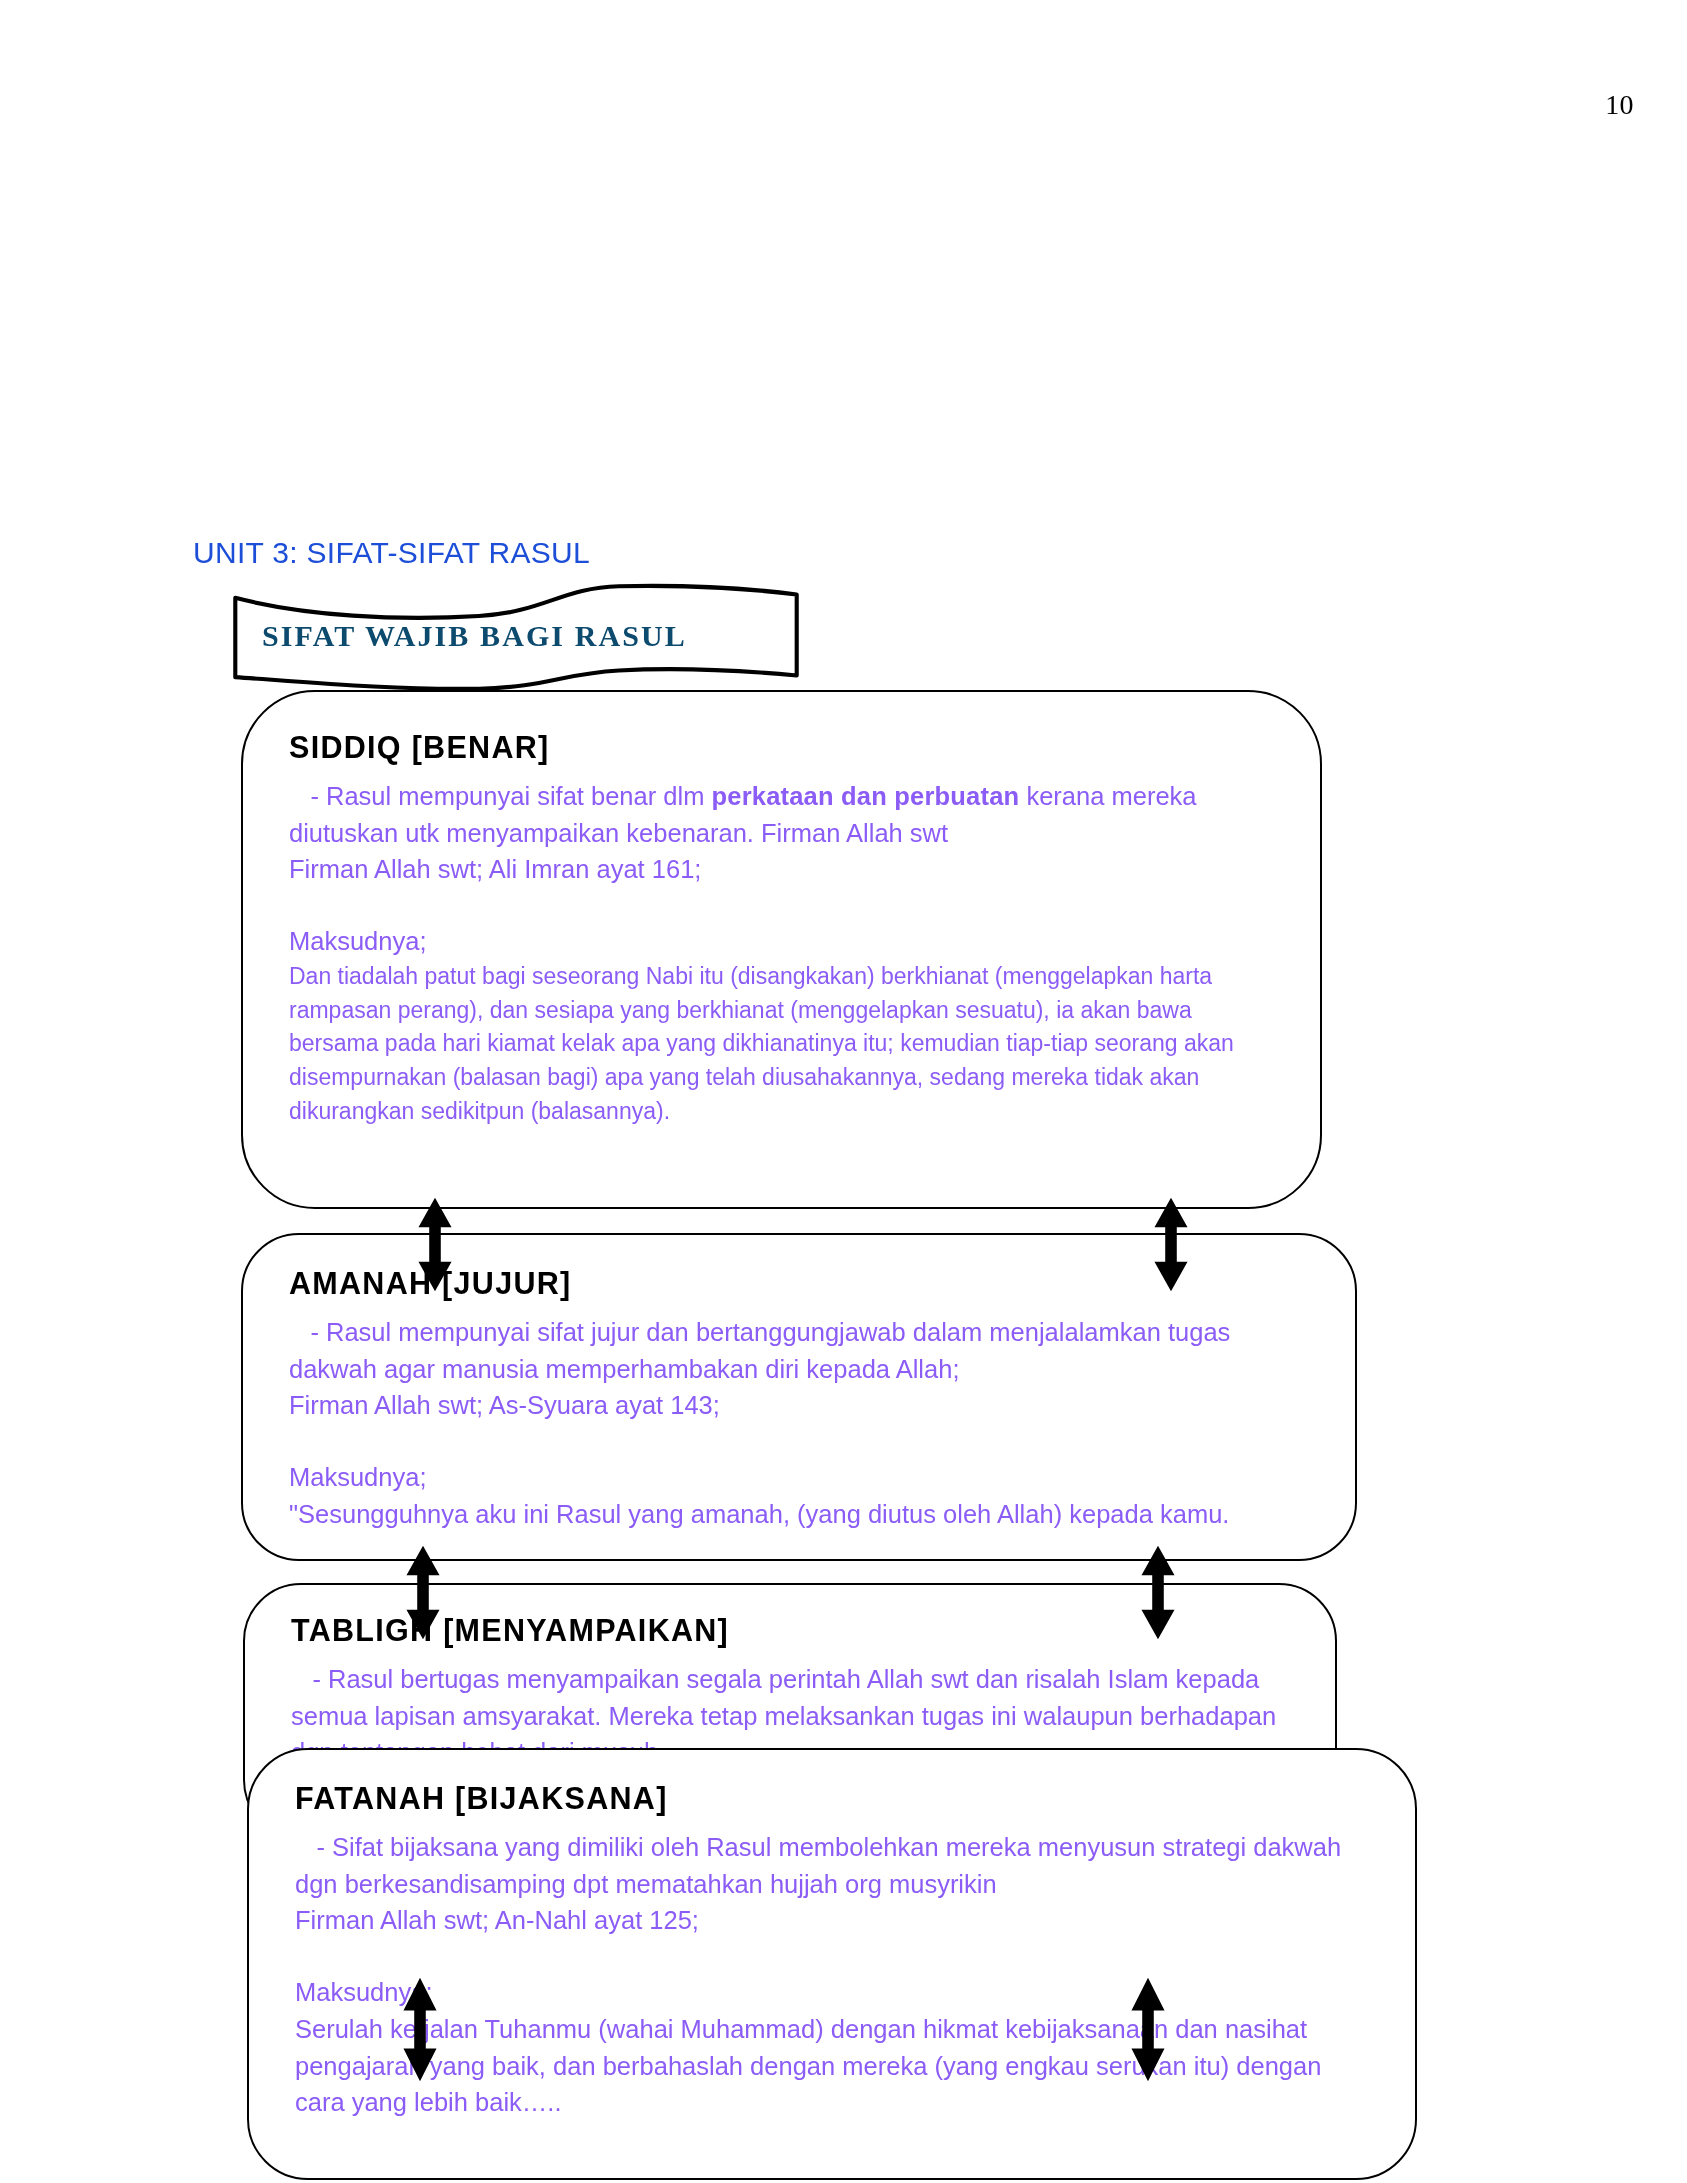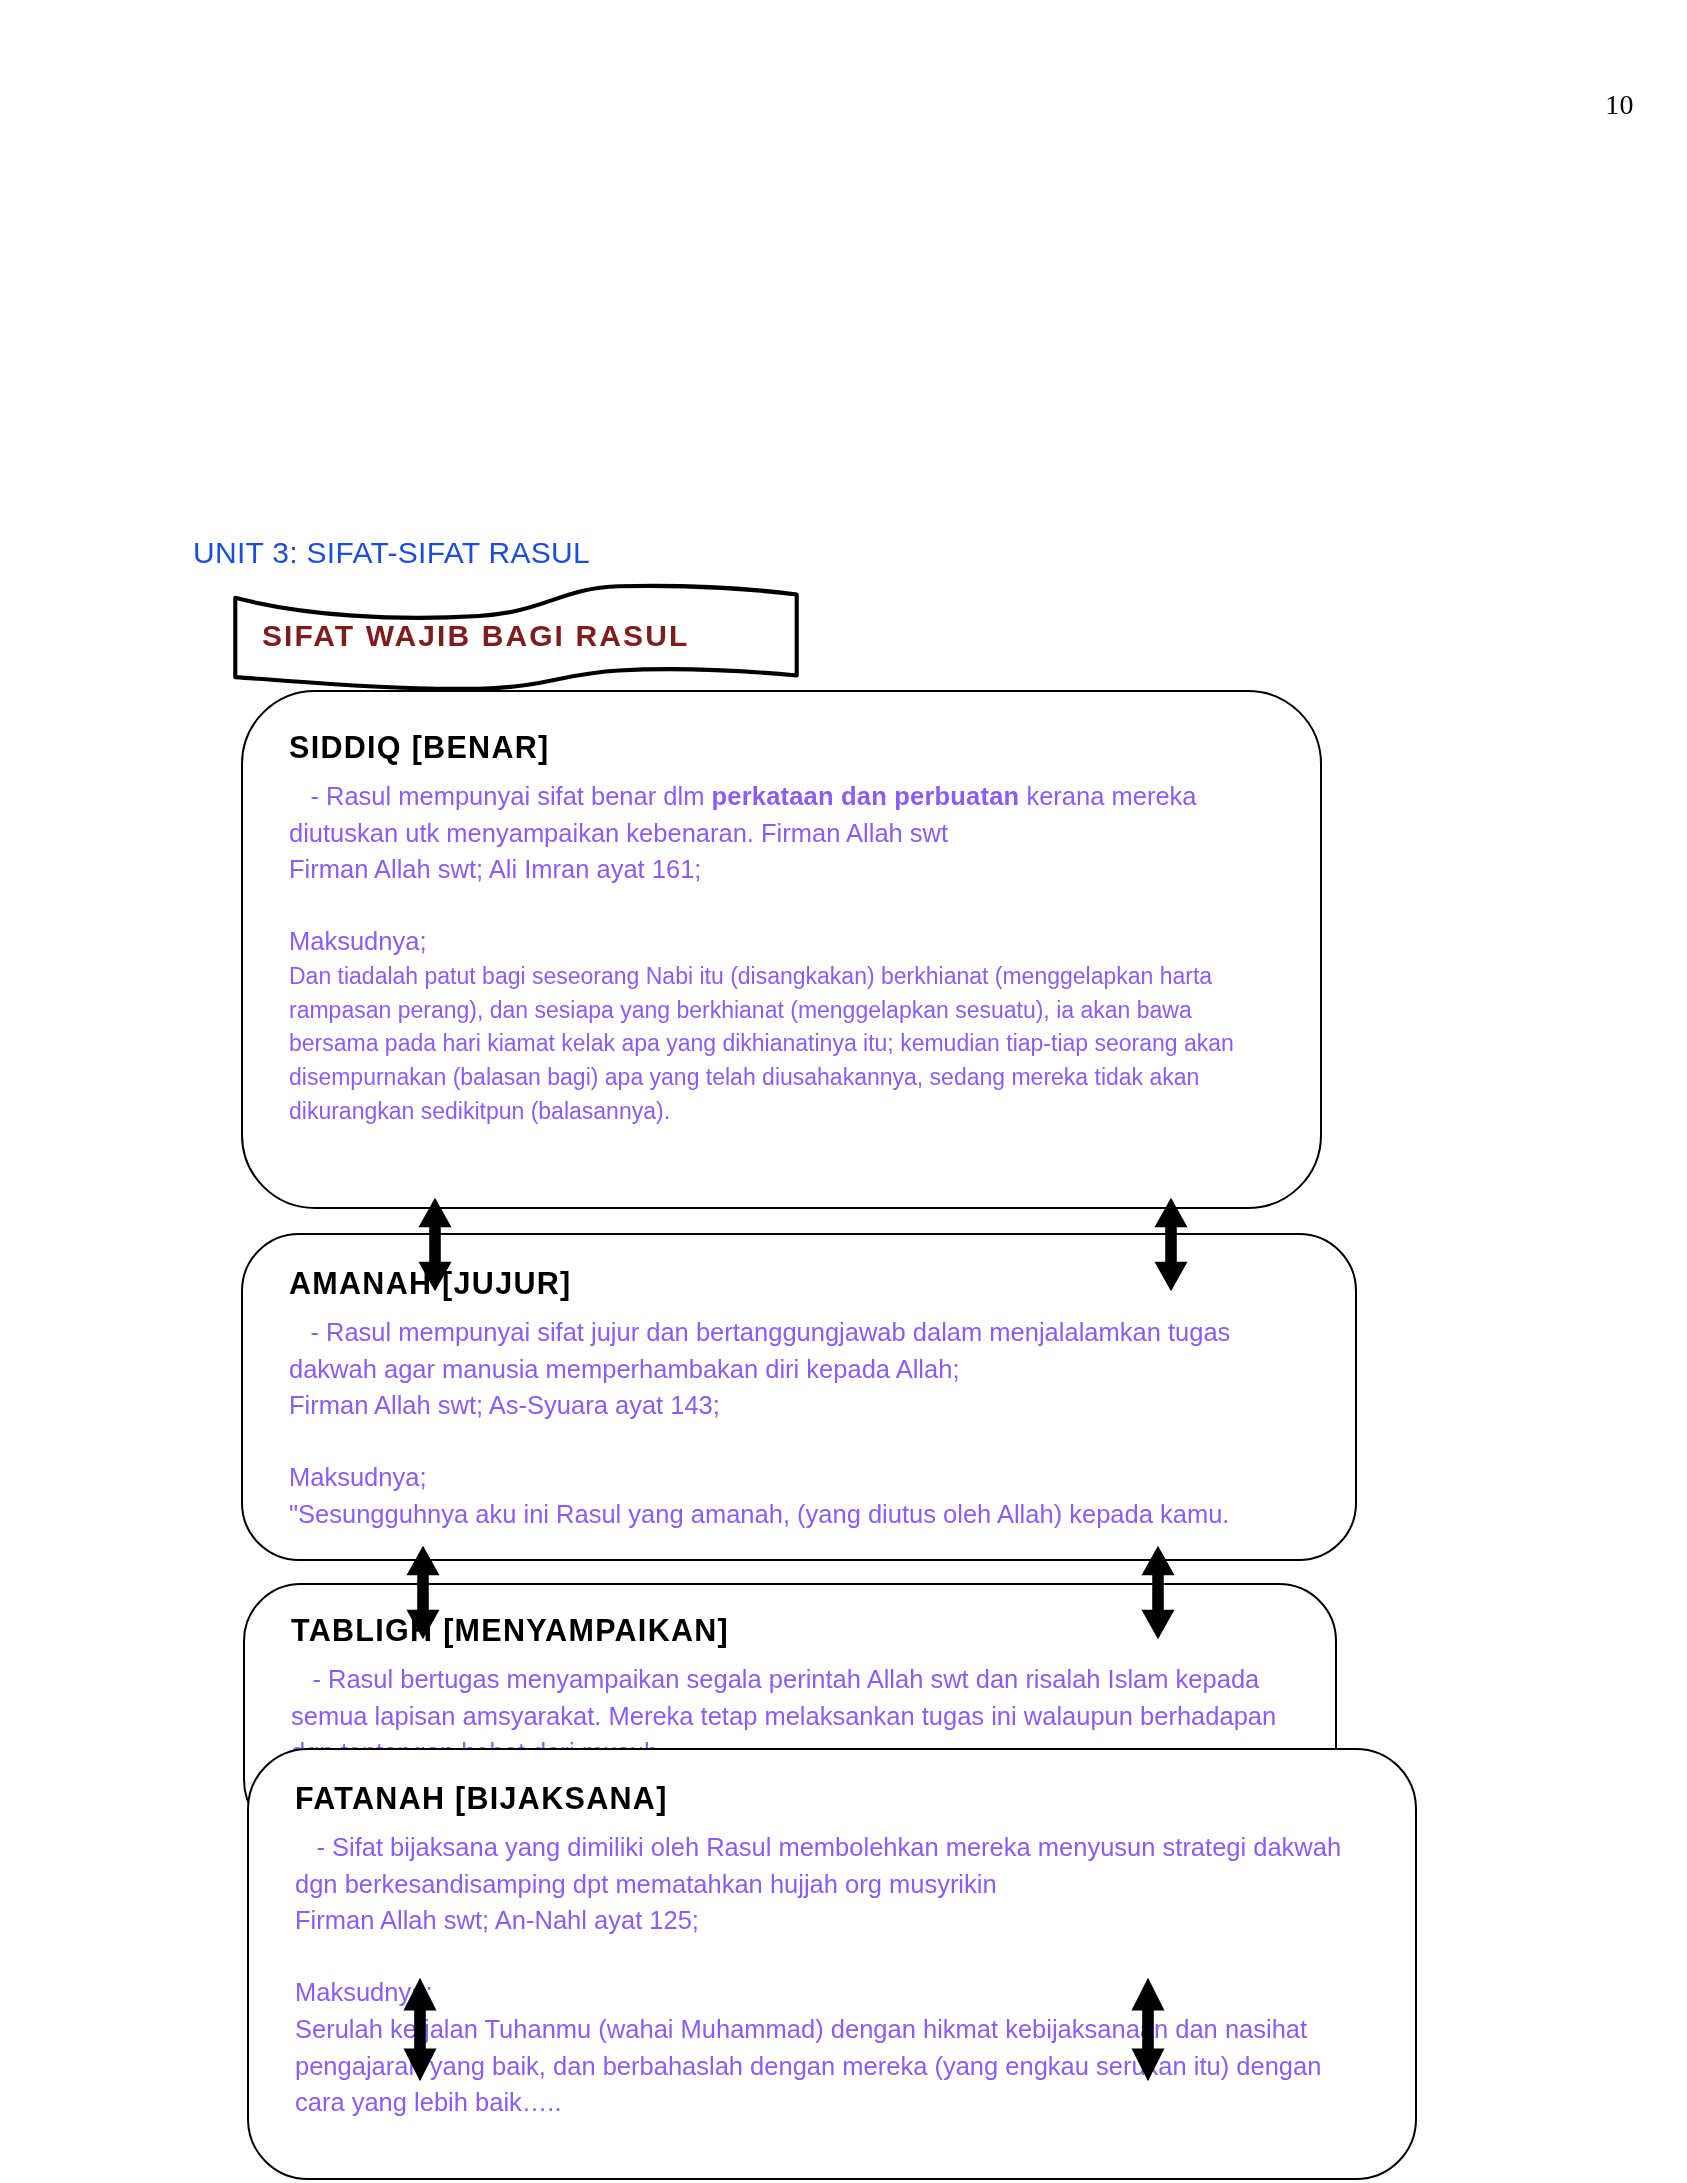--- a/index.html
+++ b/index.html
@@ -55,26 +55,26 @@
     left: 232px;
     top: 583px;
     width: 568px;
     height: 109px;
   }
   .banner svg { display: block; width: 100%; height: 100%; }
   .banner-label {
     position: absolute;
     left: 30px;
     top: 36px;
-    font-family: Liberation Sans, sans-serif;
+    font-family: Liberation Serif, serif;
     font-weight: 700;
     font-size: 30px;
     letter-spacing: 2.1px;
     white-space: nowrap;
-    color: #7f1d1d;
+    color: #0c4a6e;
   }
 
   
   .rbox {
     position: absolute;
     box-sizing: border-box;
     border: 2.5px solid #000000;
     background: #ffffff;
     border-radius: 59px;
   }

